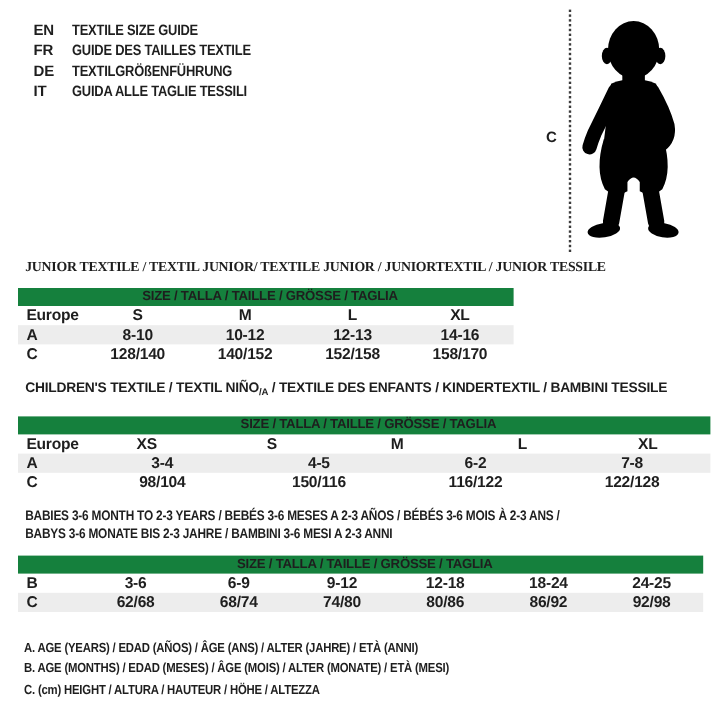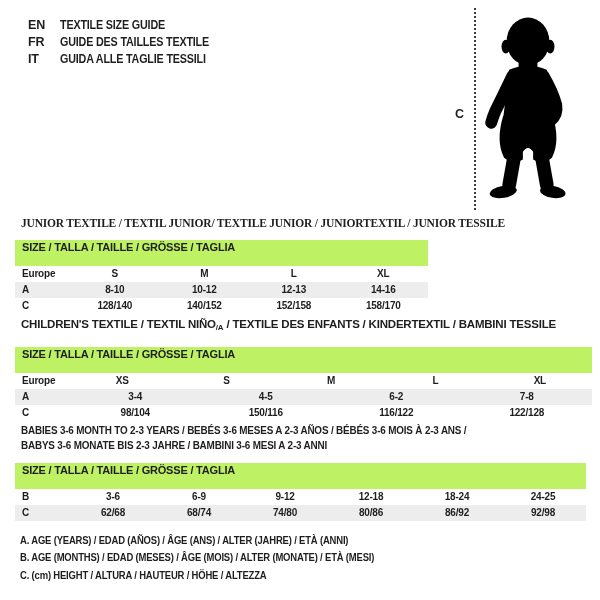--- a/index.html
+++ b/index.html
@@ -27,47 +27,52 @@
   .height-line { left:474px; top:8px; height:202px; width:0; border-left:2px dotted #3c3c3c; }
   .height-label { left:455px; top:107px; font-size:12.5px; }
   .baby-svg { left:481px; top:8px; }
 
   
   .section-title { font-size:11.5px; line-height:15px; }
 
   
   .size-table { left:15px; }
   .band {
-    height:26px; line-height:15px;
-    background:#bef264;
+    height:15px; line-height:15px;
+    background:#15803d;
     font-size:11px;
     padding-left:7px;
     overflow:hidden;
+    text-align:center;
   }
-  .trow { display:flex; height:16px; line-height:16px; font-size:10px; }
+  .trow { display:flex; height:16px; line-height:16px; font-size:13px; }
   .trow.stripe { background:#ededed; }
   .trow .lbl { flex:0 0 55px; padding-left:7px; }
   .trow .cell { flex:1; text-align:center; }
 
   
   .legend { left:20px; top:532px; font-size:11px; line-height:17.3px; }
 
   .sub { font-size:8px; vertical-align:-2px; }
 </style>
 </head>
 <body>
 
 <div class="abs lang-list">
   <div class="lang-row">
     <span class="lang-code">EN</span>
     <span class="cond">TEXTILE SIZE GUIDE</span>
   </div>
   <div class="lang-row">
     <span class="lang-code">FR</span>
     <span class="cond">GUIDE DES TAILLES TEXTILE</span>
+  </div>
+  <div class="lang-row">
+    <span class="lang-code">DE</span>
+    <span class="cond">TEXTILGRÖßENFÜHRUNG</span>
   </div>
   <div class="lang-row">
     <span class="lang-code">IT</span>
     <span class="cond">GUIDA ALLE TAGLIE TESSILI</span>
   </div>
 </div>
 
 <div class="abs height-line"></div>
 <div class="abs height-label">C</div>
 <svg class="abs baby-svg" width="94" height="202" viewBox="0 0 110 220" aria-hidden="true">

